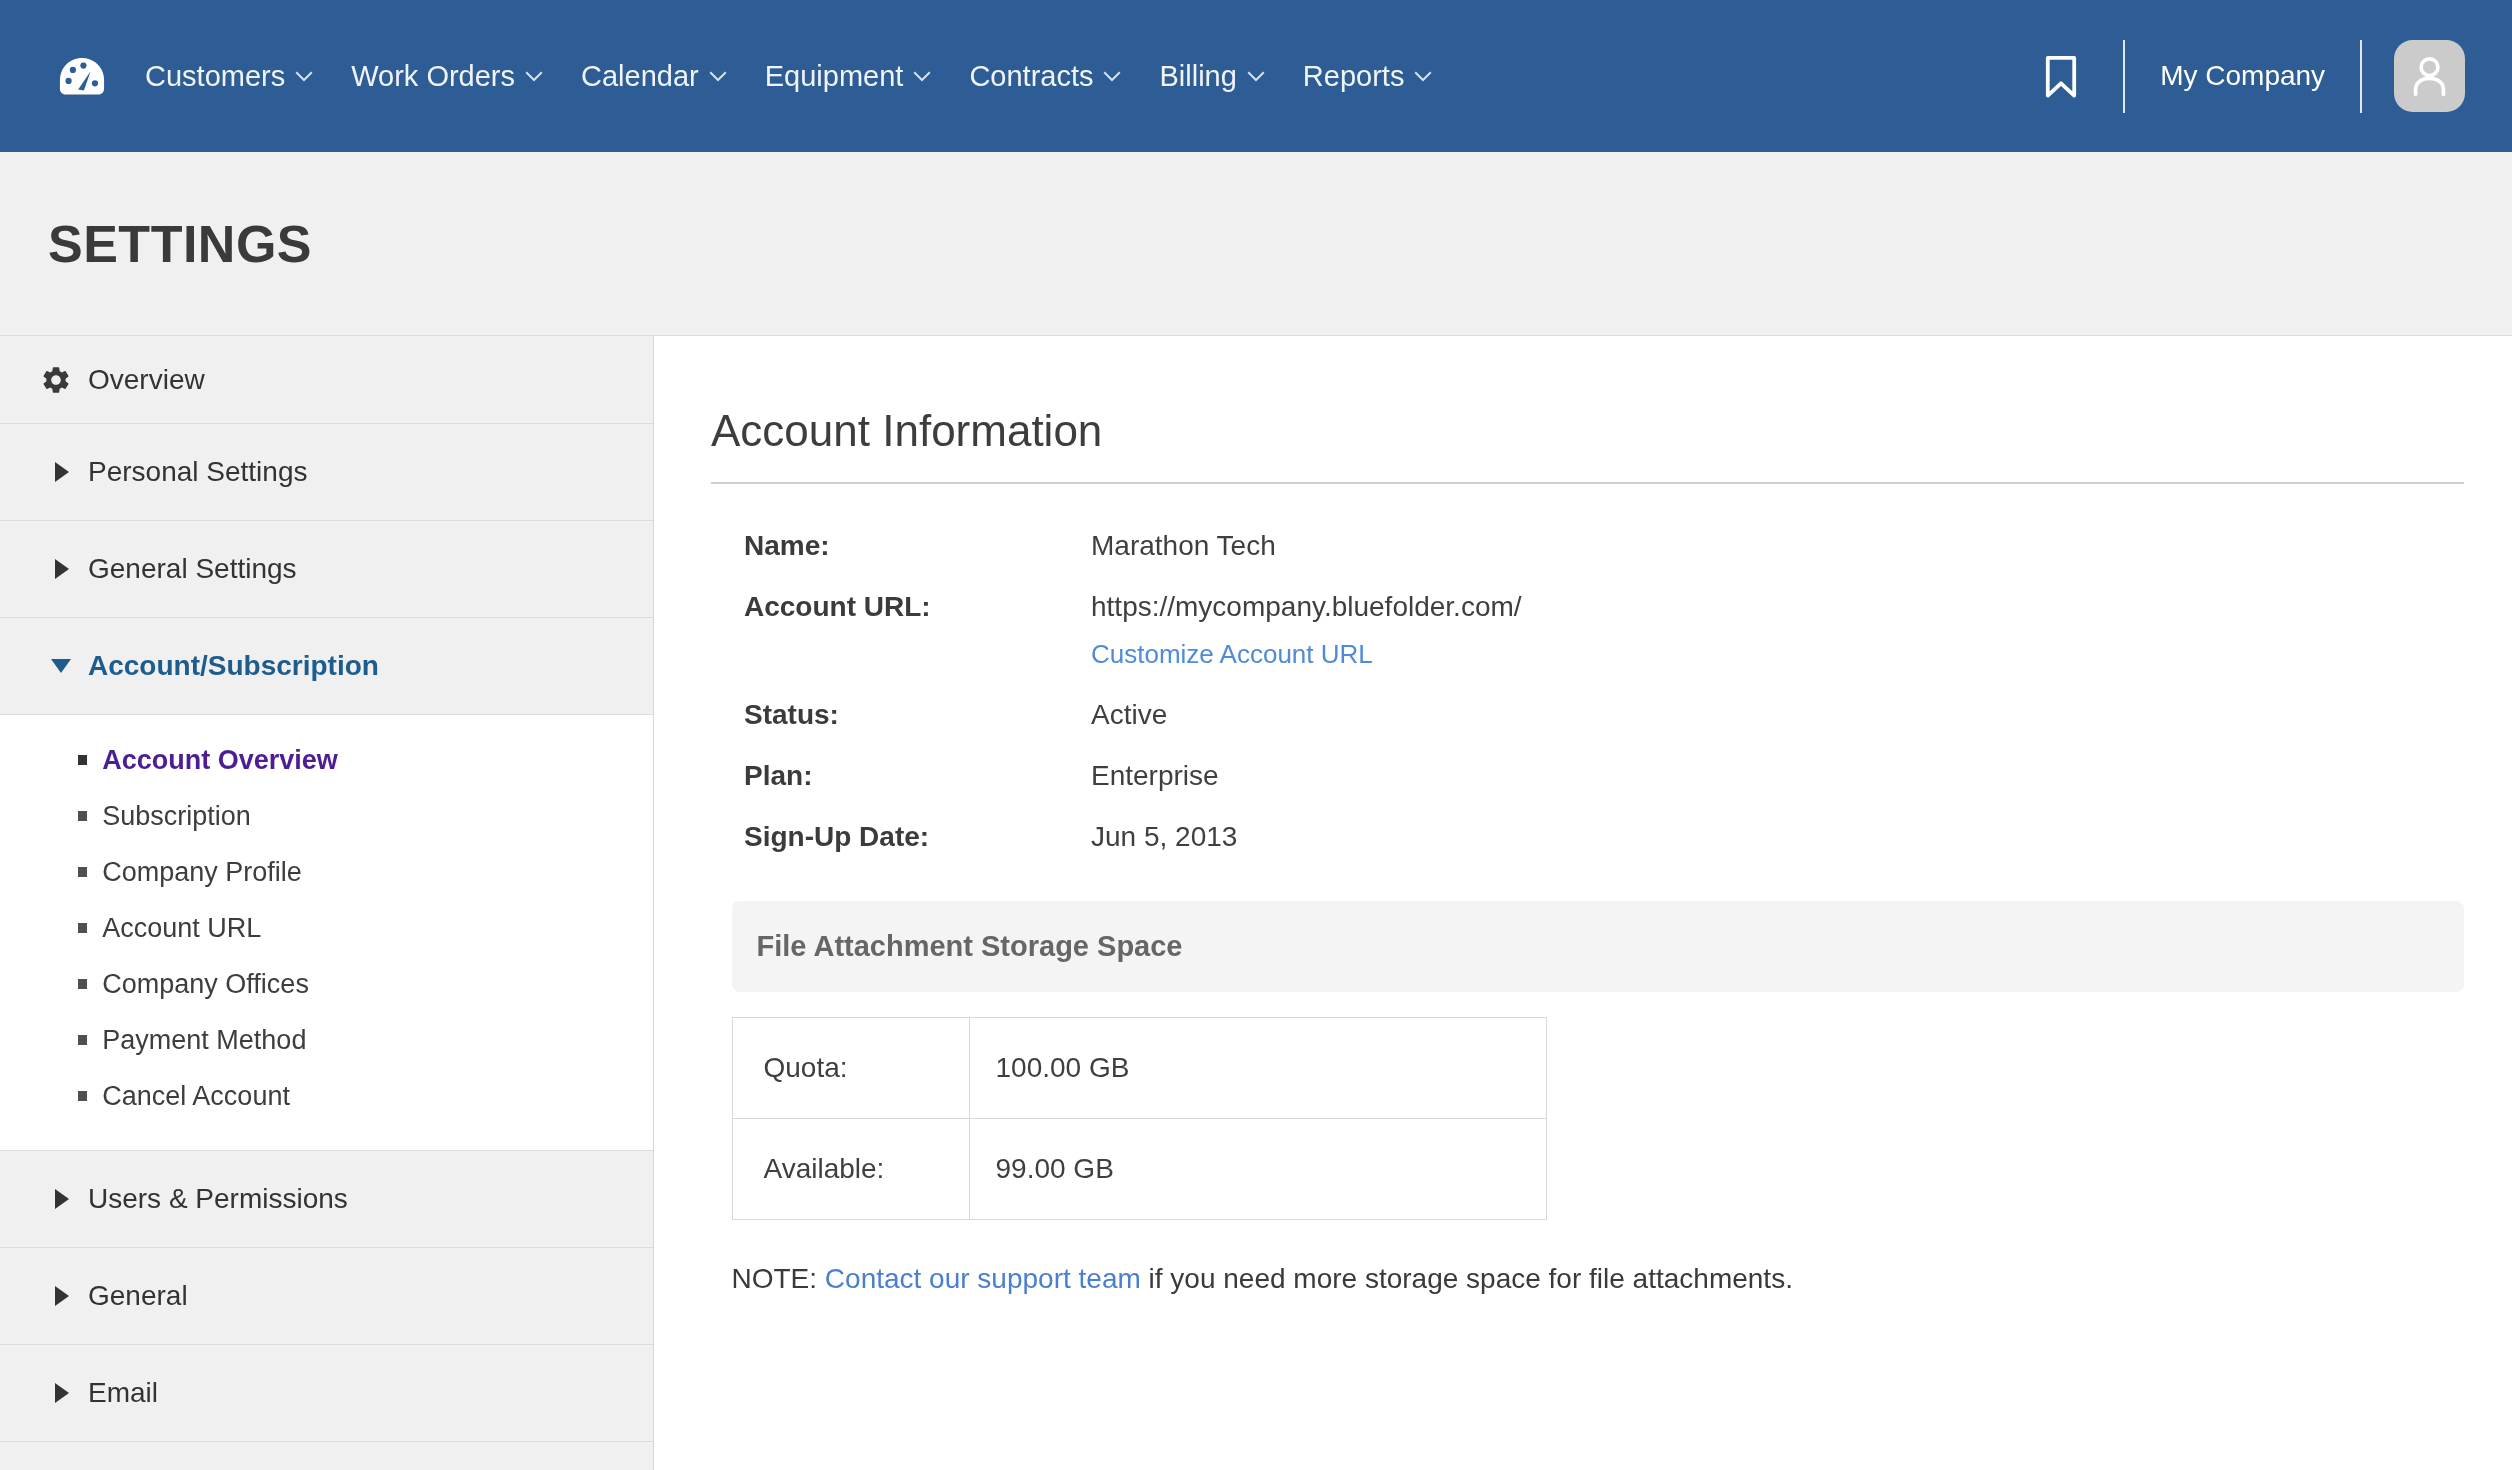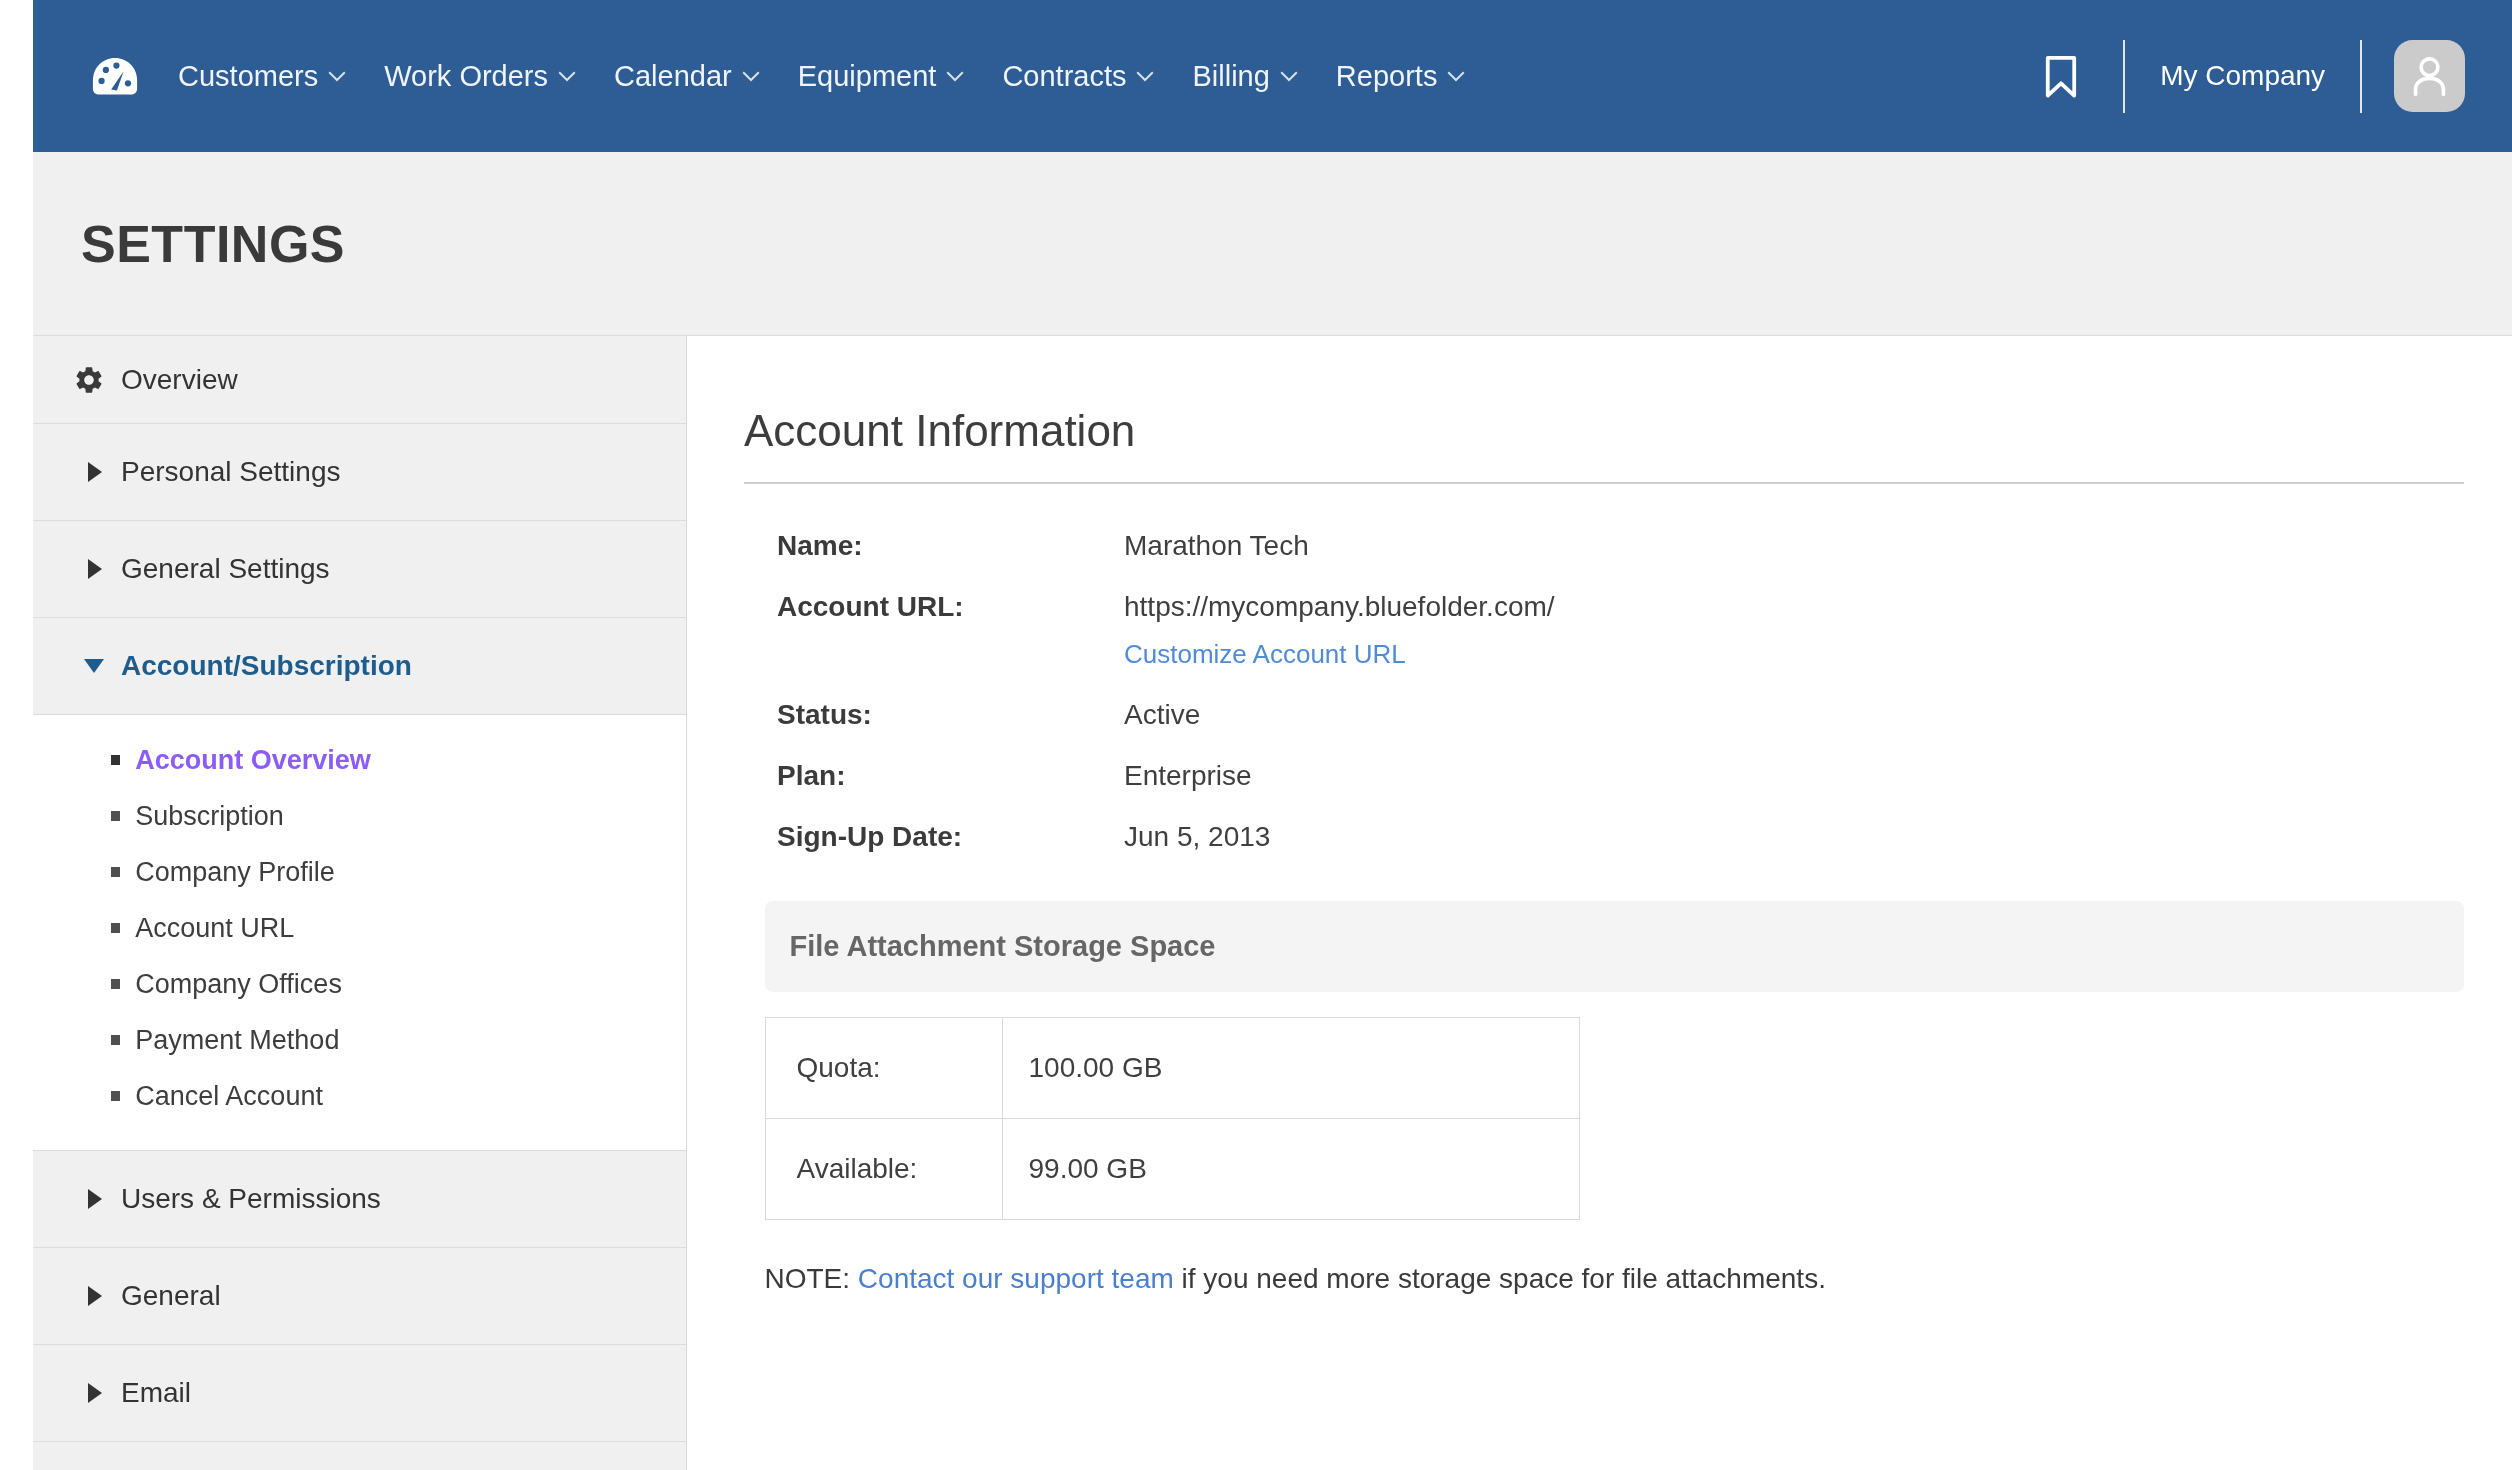--- a/index.html
+++ b/index.html
@@ -3,21 +3,21 @@
 <meta charset="utf-8">
 <style>
   * { box-sizing: border-box; }
   html, body { margin: 0; padding: 0; background: #ffffff; }
   body {
     width: 2512px; height: 1470px;
     font-family: "Liberation Sans", "DejaVu Sans", sans-serif;
     color: #3a3a3a;
     overflow: hidden;
   }
-  .screen { width: 2512px; height: 1470px; display: flex; flex-direction: column; padding-left: 33px; }
+  .screen { width: 2512px; height: 1470px; display: flex; flex-direction: column; }
 
   
   .topnav {
     height: 152px; background: #2d5d94; flex: 0 0 auto;
     display: flex; align-items: center;
     padding: 0 47px 0 58px; color: #eef3f9;
   }
   .logo { width: 48px; height: 41px; margin-right: 39px; flex: 0 0 auto; cursor: pointer; }
   .nav-items { display: flex; align-items: center; }
   .nav-item {
@@ -72,21 +72,21 @@
     border-top: 14px solid #1e5c8e;
   }
   .side-item.active { color: #1e5c8e; font-weight: 700; }
 
   .submenu { background: #ffffff; border-bottom: 1.9px solid #dcdcdc; padding: 17px 0 26px 0; }
   .sub-item {
     height: 56px; display: flex; align-items: center;
     padding-left: 78px; font-size: 27px; color: #3d3d3d; cursor: pointer;
   }
   .bullet { width: 9.3px; height: 9.3px; background: #4f4f4f; margin-right: 15px; flex: 0 0 auto; }
-  .sub-item.active { font-weight: 700; color: #8b5cf6; }
+  .sub-item.active { font-weight: 700; color: #4c1d95; }
   .sub-item.active .bullet { background: #333333; }
 
   
   .content { flex: 1 1 auto; background: #ffffff; }
   .content-inner { padding: 69px 48px 0 57px; }
   .section-title { margin: 0; font-size: 44px; font-weight: 400; color: #3d3d3d; line-height: 1.2; }
   .title-rule { height: 1.9px; background: #cfcfcf; margin-top: 24px; }
 
   .fields { margin: 45px 0 0 33px; }
   .field-row { display: flex; align-items: flex-start; margin-bottom: 27px; font-size: 28px; line-height: 34px; color: #3f3f3f; }

